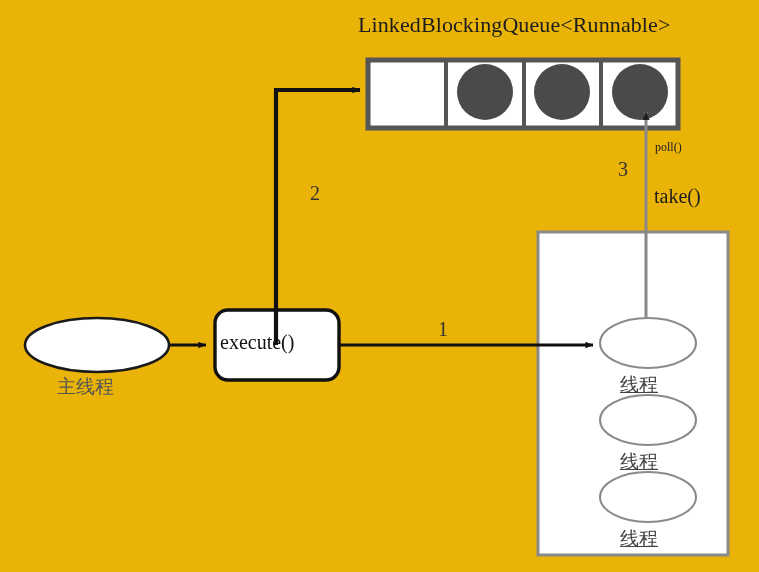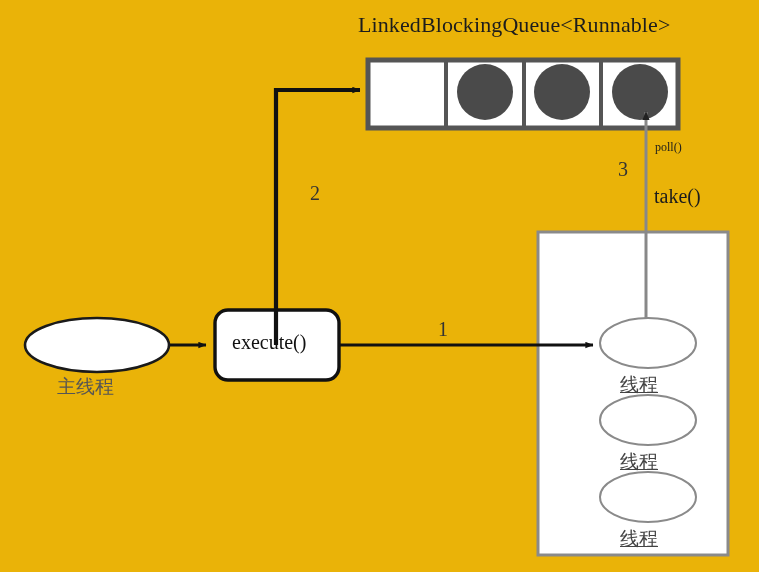--- a/index.html
+++ b/index.html
@@ -64,21 +64,21 @@
     font-size: 20px;
     color: #1c1c1c;
   }
   #label-corepool {
     left: 588px;
     top: 244px;
     font-size: 21px;
     color: #1c1c1c;
   }
   #label-execute {
-    left: 232px;
+    left: 220px;
     top: 331px;
     font-size: 20px;
     color: #111111;
   }
   .cn {
     font-family: "DejaVu Sans", "Liberation Sans", sans-serif;
     font-size: 19px;
     color: #555555;
     margin-top: 40px;
   }

